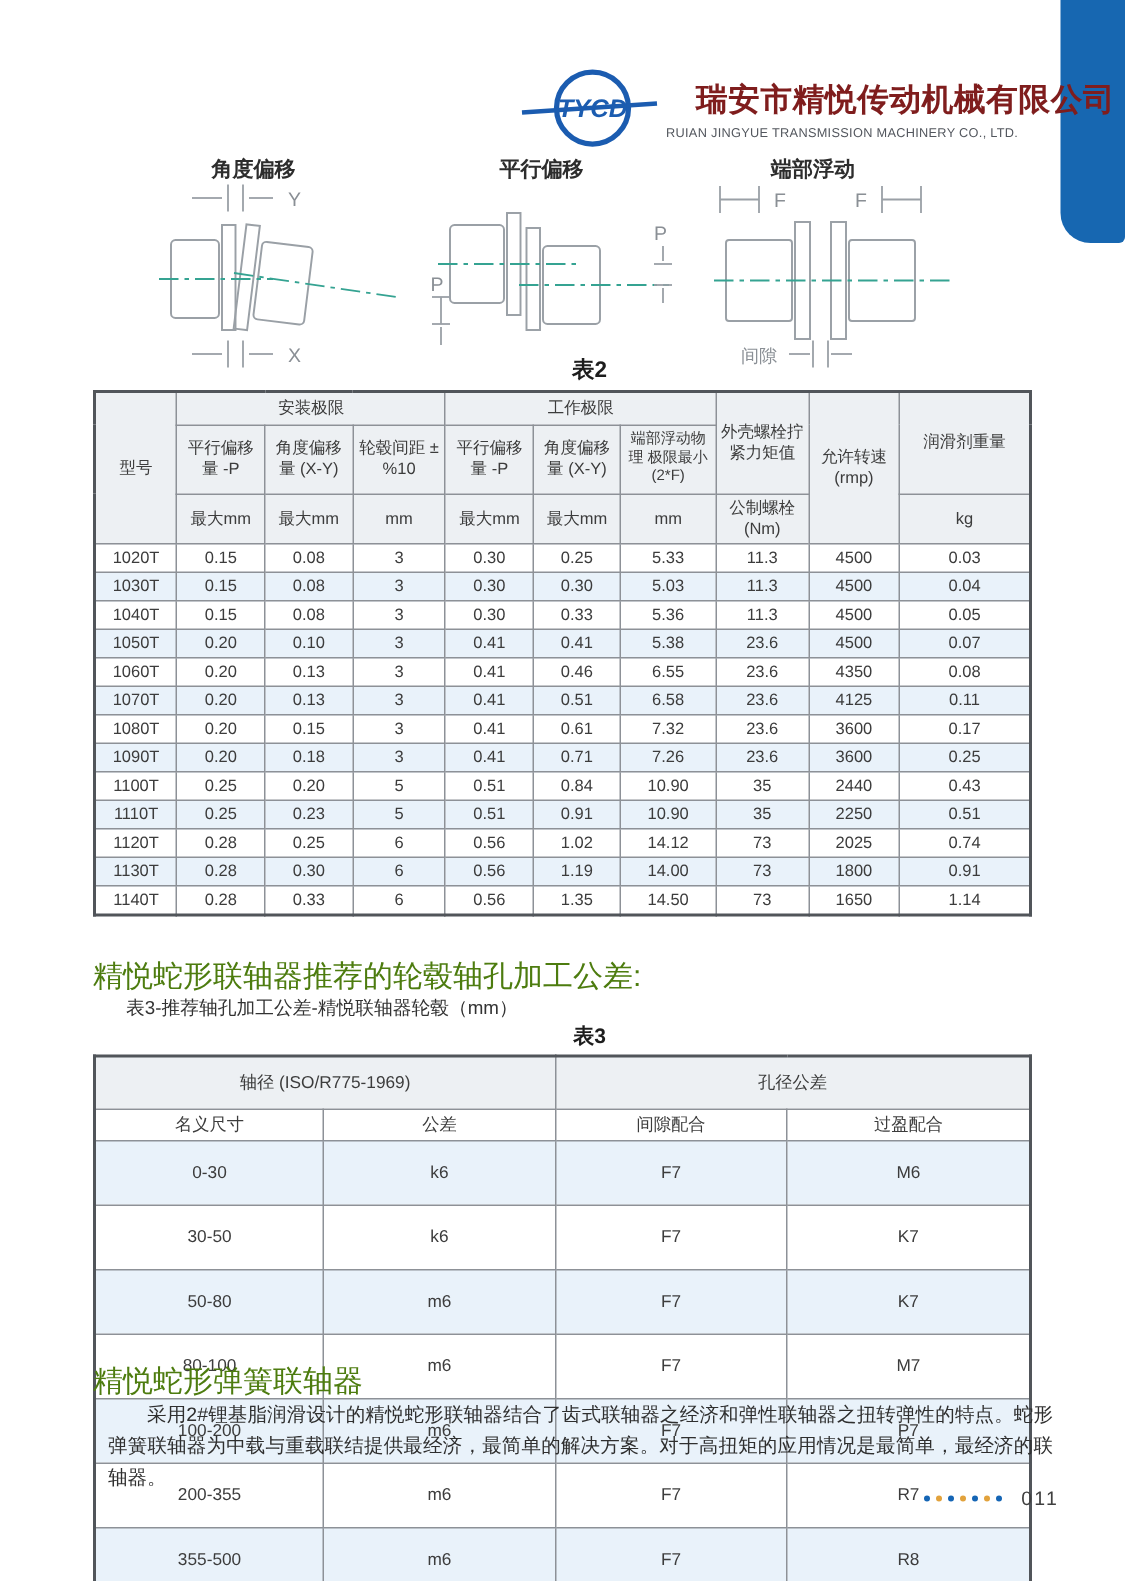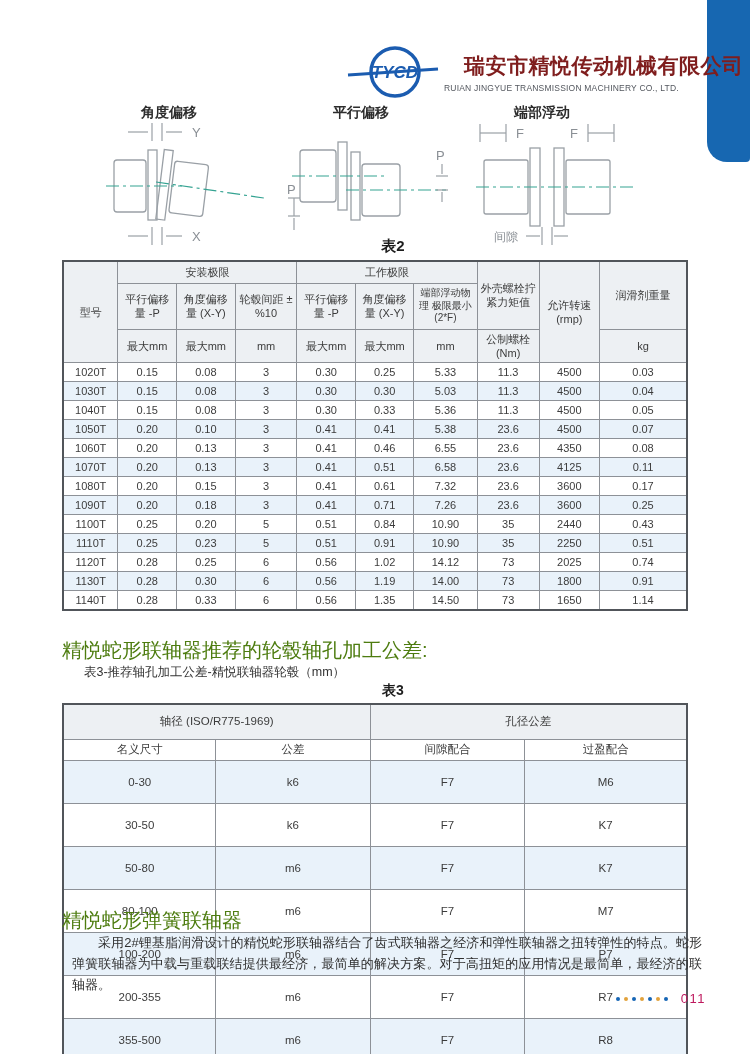--- a/index.html
+++ b/index.html
@@ -59,21 +59,21 @@
   #table3 tbody tr:nth-child(odd) td { background:#e9f2fa; }
 
   
   .paragraph { position:absolute; left:62px; top:933px; width:630px; font-size:13px;
                line-height:1.6; color:#2f2f2f; text-indent:2em; text-align:justify;margin-left:10px; }
 
   
   .footer { position:absolute; top:991px; right:44px; display:flex; align-items:center; gap:13px; }
   .dots { display:flex; align-items:center; gap:4px; }
   .dot { width:4px; height:4px; border-radius:50%; display:inline-block; }
-  .page-num { font-size:13px; color:#be185d; letter-spacing:1.5px; font-weight:500;text-align:right; }
+  .page-num { font-size:13px; color:#404040; letter-spacing:1.5px; font-weight:500;text-align:right; }
 </style>
 </head>
 <body>
 
 <div class="page">
 
   <div class="corner-tab"></div>
 
   <div class="header">
     <svg class="logo-svg" viewBox="0 0 94 60">

